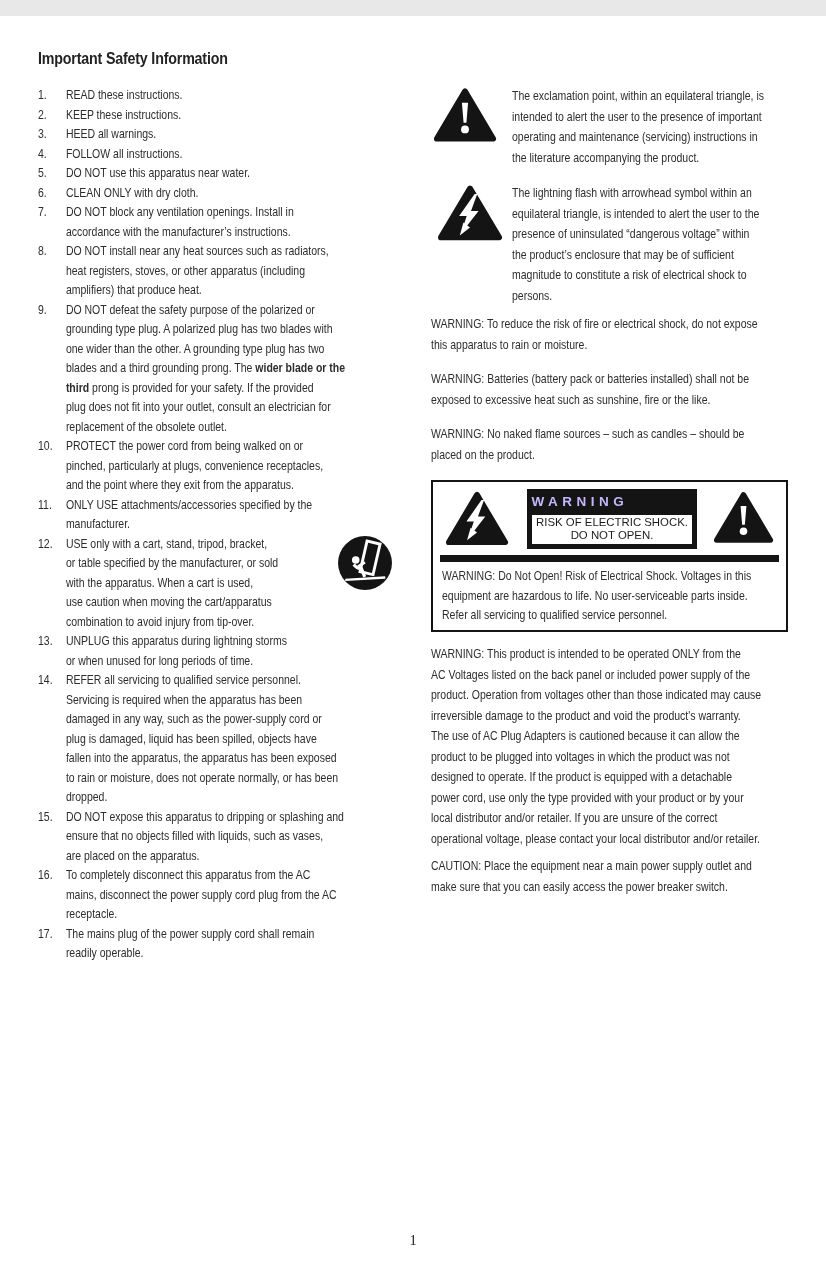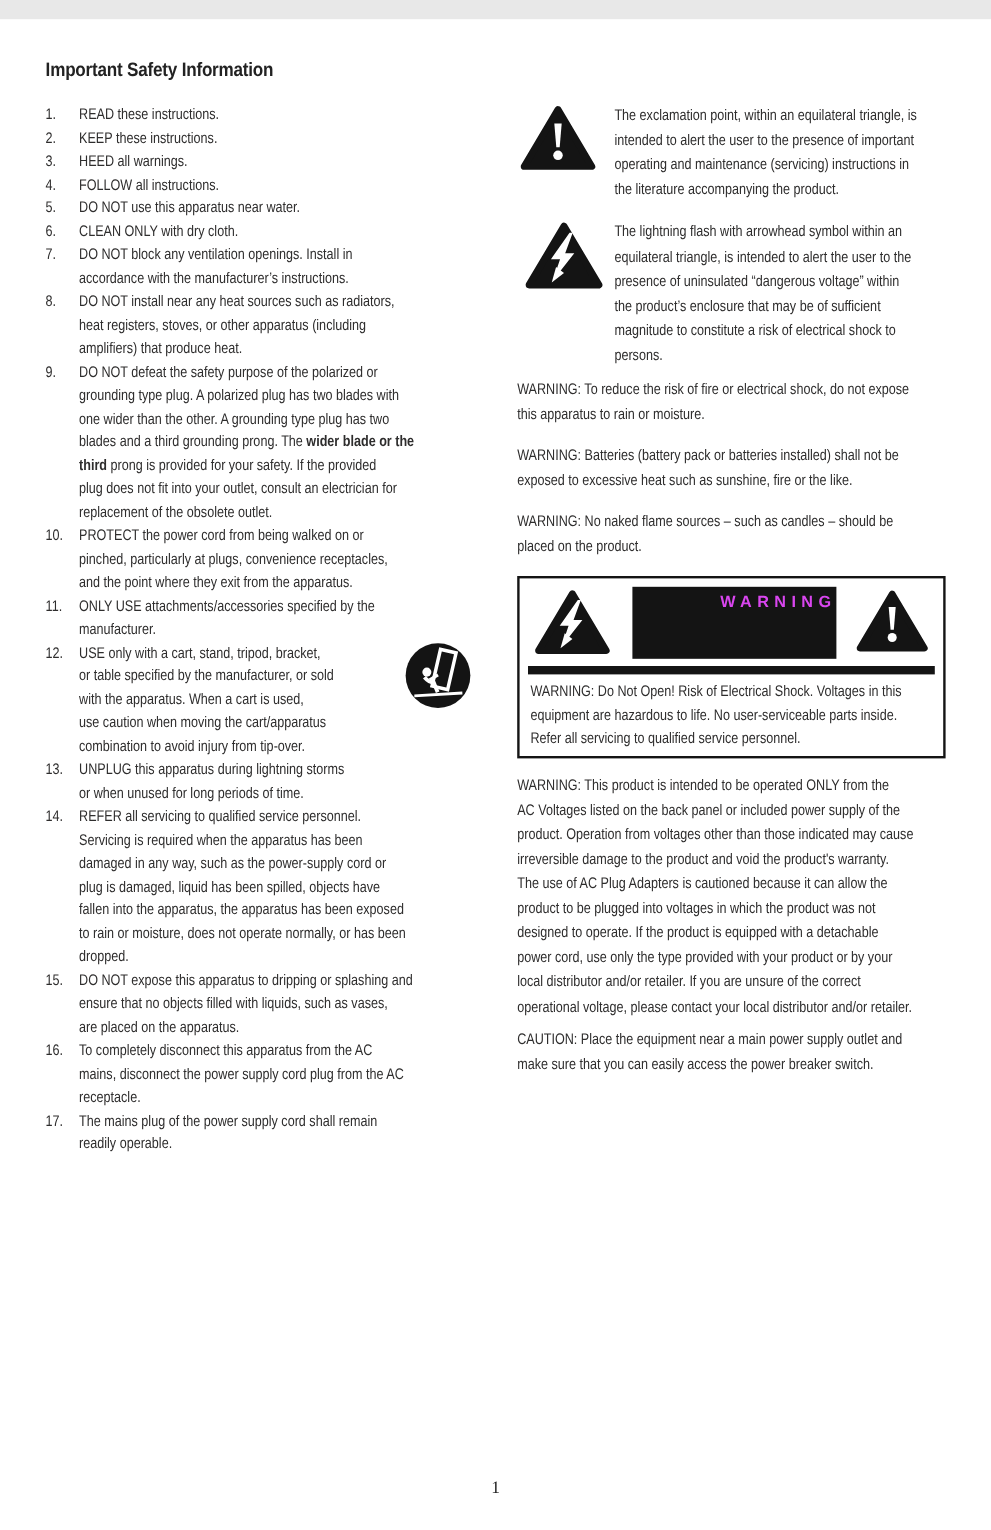--- a/index.html
+++ b/index.html
@@ -52,22 +52,22 @@
     position:absolute;left:431px;top:464px;width:357px;height:152px;
     border:2px solid #141414;box-sizing:border-box;background:#fff;
   }
   .wb-bolt{left:12px;top:6px;width:64px;height:61px;}
   .wb-excl{left:280px;top:7px;width:61px;height:57px;}
   .wb-banner{
     position:absolute;left:94px;top:7px;width:170px;height:60px;
     background:#141414;box-sizing:border-box;
   }
   .wb-banner .w-text{
-    color:#d946ef;font-weight:bold;font-size:13.5px;letter-spacing:4.5px;
-    text-align:right;line-height:26px;text-indent:4.5px;margin:0;
+    color:#c4b5fd;font-weight:bold;font-size:13.5px;letter-spacing:4.5px;
+    text-align:left;line-height:26px;text-indent:4.5px;margin:0;
   }
   .wb-risk{
     margin:0 5px;background:#fff;color:#1c1c1c;height:29px;
     font-size:11.4px;line-height:13.8px;text-align:center;padding-top:0.5px;
     box-sizing:border-box;
   }
   .wb-bar{position:absolute;left:7px;top:73px;width:339px;height:7px;background:#141414;}
   .wb-text{
     position:absolute;left:9px;top:84px;width:420px;margin:0;
     font-size:12.8px;line-height:19.5px;
@@ -234,20 +234,22 @@
   <div class="warning-box">
     <div class="icon-abs wb-bolt">
       <svg viewBox="0 0 100 88" width="64" height="61">
         <path d="M50 7 L94 81 H6 Z" fill="#141414" stroke="#141414" stroke-width="9" stroke-linejoin="round"></path>
         <path d="M57 15 L33.5 48.5 H45 L36 75.5 L63 41 H51.5 L61 15 Z" fill="#fff"></path>
         <path d="M34.5 78 L50 66 L40 58.5 Z" fill="#fff"></path>
       </svg>
     </div>
     <div class="wb-banner">
       <p class="w-text">WARNING</p>
+      <div class="wb-risk pre">RISK OF ELECTRIC SHOCK.
+DO NOT OPEN.</div>
     </div>
     <div class="icon-abs wb-excl">
       <svg viewBox="0 0 100 88" width="61" height="57">
         <path d="M50 7 L94 81 H6 Z" fill="#141414" stroke="#141414" stroke-width="9" stroke-linejoin="round"></path>
         <path d="M45.2 25 h9.6 l-2.6 31 h-4.4 Z" fill="#fff"></path>
         <circle cx="50" cy="66.5" r="6.2" fill="#fff"></circle>
       </svg>
     </div>
     <div class="wb-bar"></div>
     <p class="wb-text pre condensed">WARNING: Do Not Open! Risk of Electrical Shock. Voltages in this

